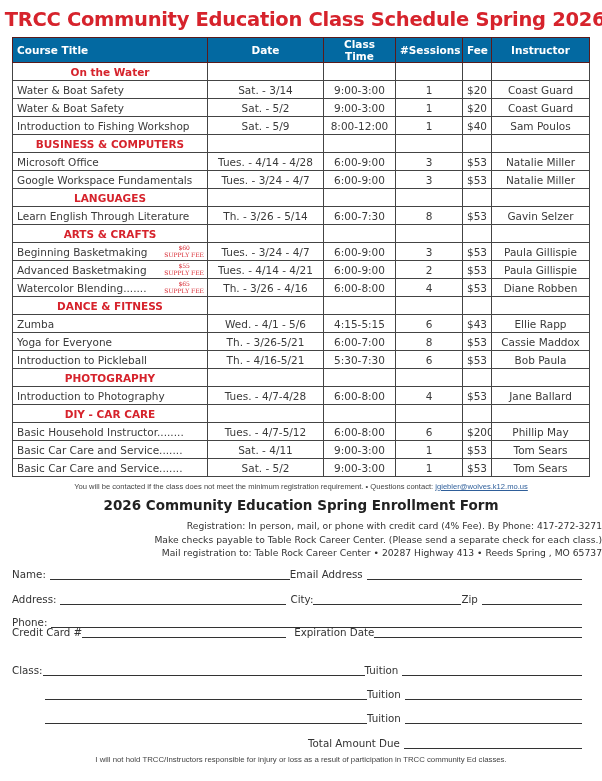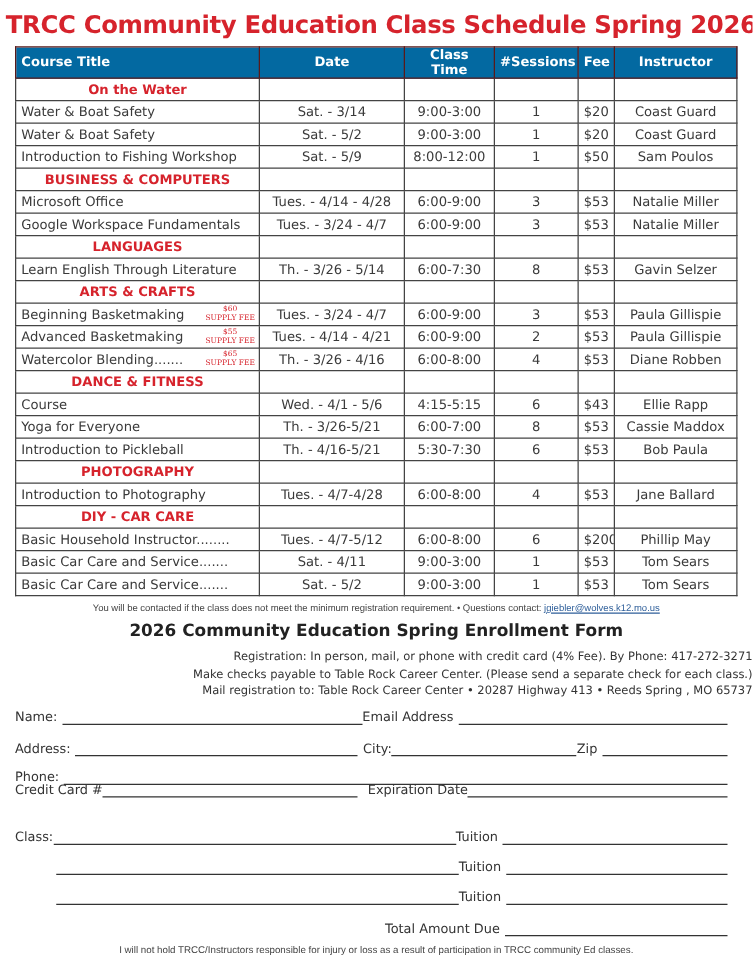--- a/index.html
+++ b/index.html
@@ -82,21 +82,21 @@
         <td>9:00-3:00</td>
         <td>1</td>
         <td>$20</td>
         <td>Coast Guard</td>
       </tr>
       <tr>
         <td class="course"><span>Introduction to Fishing Workshop</span></td>
         <td>Sat. - 5/9</td>
         <td>8:00-12:00</td>
         <td>1</td>
-        <td>$50</td>
+        <td>$40</td>
         <td>Sam Poulos</td>
       </tr>
       <tr>
         <td class="cat">BUSINESS &amp; COMPUTERS</td>
         <td></td>
         <td></td>
         <td></td>
         <td></td>
         <td></td>
       </tr>
@@ -166,21 +166,21 @@
       </tr>
       <tr>
         <td class="cat">DANCE &amp; FITNESS</td>
         <td></td>
         <td></td>
         <td></td>
         <td></td>
         <td></td>
       </tr>
       <tr>
-        <td class="course"><span>Course</span></td>
+        <td class="course"><span>Zumba</span></td>
         <td>Wed. - 4/1 - 5/6</td>
         <td>4:15-5:15</td>
         <td>6</td>
         <td>$43</td>
         <td>Ellie Rapp</td>
       </tr>
       <tr>
         <td class="course"><span>Yoga for Everyone</span></td>
         <td>Th. - 3/26-5/21</td>
         <td>6:00-7:00</td>

